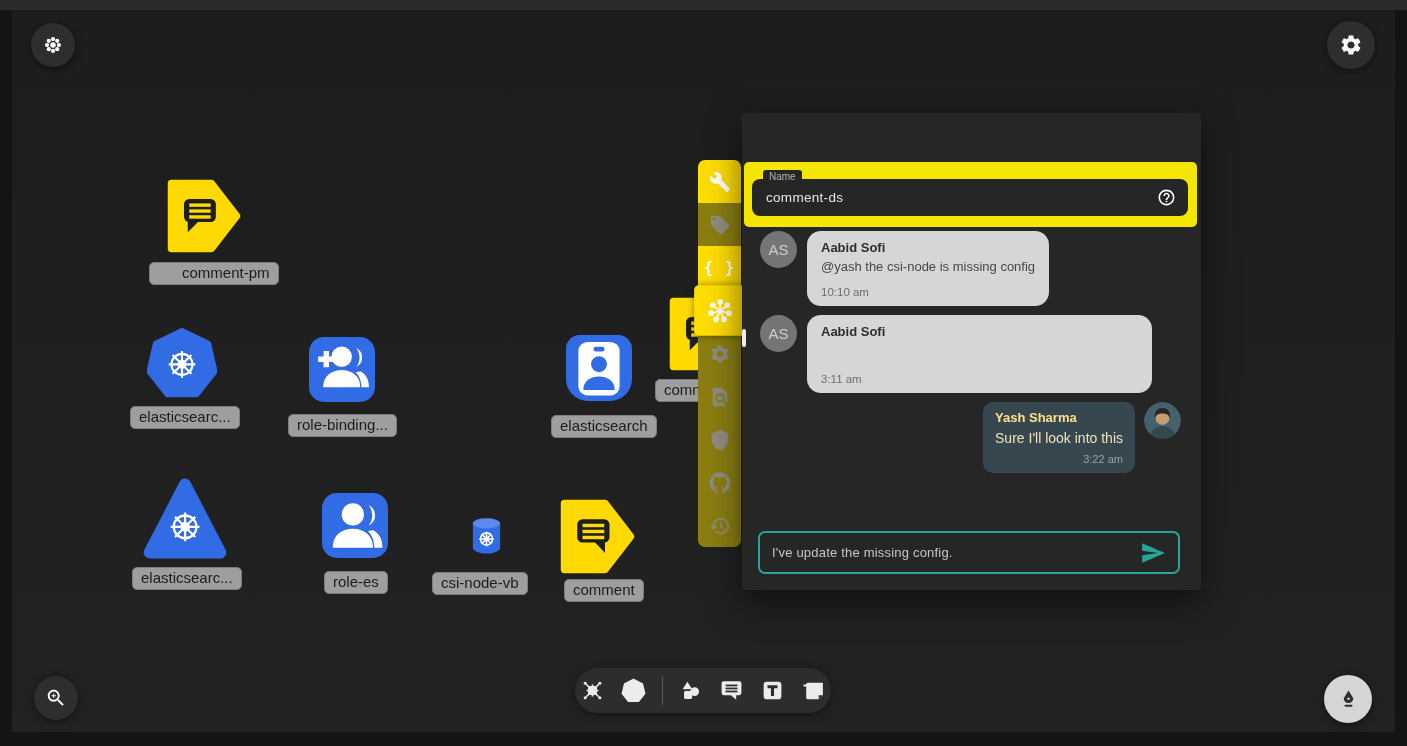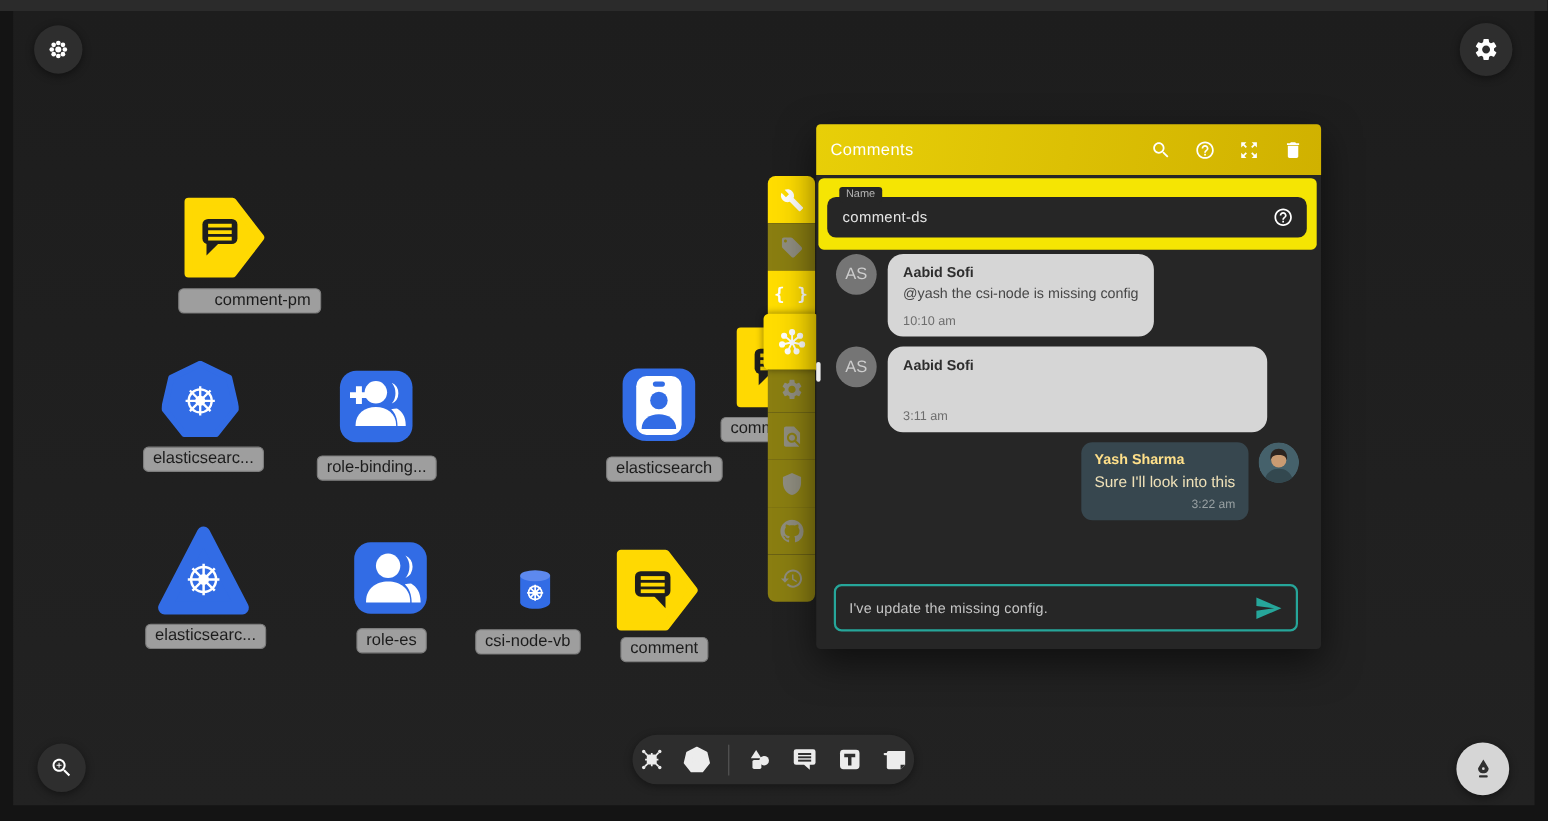--- a/index.html
+++ b/index.html
@@ -129,21 +129,21 @@
   <div class="node" style="left:167px;top:177px;width:74px;height:78px;">
     <svg viewBox="0 0 100 100">
       <polygon points="6,6 60,6 94,50 60,94 6,94" fill="#ffd902" stroke="#ffd902" stroke-width="10" stroke-linejoin="round"></polygon>
       <rect x="23" y="27" width="43" height="31" rx="7" fill="#1e1e1e"></rect>
       <polygon points="28,55 45,55 28,72" fill="#1e1e1e"></polygon>
       <rect x="30" y="33" width="29" height="4.6" fill="#ffd902"></rect>
       <rect x="30" y="41" width="29" height="4.6" fill="#ffd902"></rect>
       <rect x="30" y="49" width="29" height="4.6" fill="#ffd902"></rect>
     </svg>
   </div>
-  <div class="chip" style="left:162px;top:262px;padding-left:32px;">comment-pm</div>
+  <div class="chip" style="left:149px;top:262px;padding-left:32px;">comment-pm</div>
 
   <div class="node" style="left:147px;top:328px;width:70px;height:70px;">
     <svg viewBox="0 0 100 100">
       <polygon points="50,4 87.5,22 96.8,62 70.8,95 29.2,95 3.2,62 12.5,22" fill="#326ce5" stroke="#326ce5" stroke-width="8" stroke-linejoin="round"></polygon>
       <g transform="translate(26,28) scale(1)">
           <use href="#sym-wheel" width="48" height="48"></use>
         </g>
     </svg>
   </div>
   <div class="chip" style="left:130px;top:406px;">elasticsearc...</div>
@@ -328,37 +328,20 @@
     <div class="bt-icon">
       <svg viewBox="0 0 24 24">
         <path d="M6.5 4.5H21v12l-4 4H6.5A1.5 1.5 0 015 19v-13a1.5 1.5 0 011.5-1.5z"></path>
         <path d="M21 16.5l-4 4v-4z" fill="#2d2d2d"></path>
         <rect x="2.2" y="6.2" width="5.2" height="2" rx="1"></rect>
       </svg>
     </div>
   </div>
 
   <div class="panel">
-    <div class="panel-header">
-      <span class="panel-title">Comments</span>
-      <div class="ph-icons">
-        <svg viewBox="0 0 24 24">
-            <path d="M15.5 14h-.79l-.28-.27C15.41 12.59 16 11.11 16 9.5 16 5.91 13.09 3 9.5 3S3 5.91 3 9.5 5.91 16 9.5 16c1.61 0 3.09-.59 4.23-1.57l.27.28v.79l5 4.99L20.49 19l-4.99-5zm-6 0C7.01 14 5 11.99 5 9.5S7.01 5 9.5 5 14 7.01 14 9.5 11.99 14 9.5 14z"></path>
-          </svg>
-        <svg viewBox="0 0 24 24">
-            <path d="M11 18h2v-2h-2v2zm1-16C6.48 2 2 6.48 2 12s4.48 10 10 10 10-4.48 10-10S17.52 2 12 2zm0 18c-4.41 0-8-3.59-8-8s3.59-8 8-8 8 3.59 8 8-3.59 8-8 8zm0-14c-2.21 0-4 1.79-4 4h2c0-1.1.9-2 2-2s2 .9 2 2c0 2-3 1.75-3 5h2c0-2.25 3-2.5 3-5 0-2.21-1.79-4-4-4z"></path>
-          </svg>
-        <svg viewBox="0 0 24 24">
-            <path d="M15 3l2.3 2.3-2.89 2.87 1.42 1.42L18.7 6.7 21 9V3h-6zM3 9l2.3-2.3 2.87 2.89 1.42-1.42L6.7 5.3 9 3H3v6zm6 12l-2.3-2.3 2.89-2.87-1.42-1.42L5.3 17.3 3 15v6h6zm12-6l-2.3 2.3-2.87-2.89-1.42 1.42 2.89 2.87L15 21h6v-6z"></path>
-          </svg>
-        <svg viewBox="0 0 24 24">
-            <path d="M6 19c0 1.1.9 2 2 2h8c1.1 0 2-.9 2-2V7H6v12zM19 4h-3.5l-1-1h-5l-1 1H5v2h14V4z"></path>
-          </svg>
-      </div>
-    </div>
 
     <div class="name-section">
       <span class="name-label">Name</span>
       <div class="name-input-wrap">
         <input class="name-input" type="text" value="comment-ds" style="">
         <span class="name-help">
           <svg viewBox="0 0 24 24">
               <path d="M11 18h2v-2h-2v2zm1-16C6.48 2 2 6.48 2 12s4.48 10 10 10 10-4.48 10-10S17.52 2 12 2zm0 18c-4.41 0-8-3.59-8-8s3.59-8 8-8 8 3.59 8 8-3.59 8-8 8zm0-14c-2.21 0-4 1.79-4 4h2c0-1.1.9-2 2-2s2 .9 2 2c0 2-3 1.75-3 5h2c0-2.25 3-2.5 3-5 0-2.21-1.79-4-4-4z"></path>
             </svg>
         </span>

